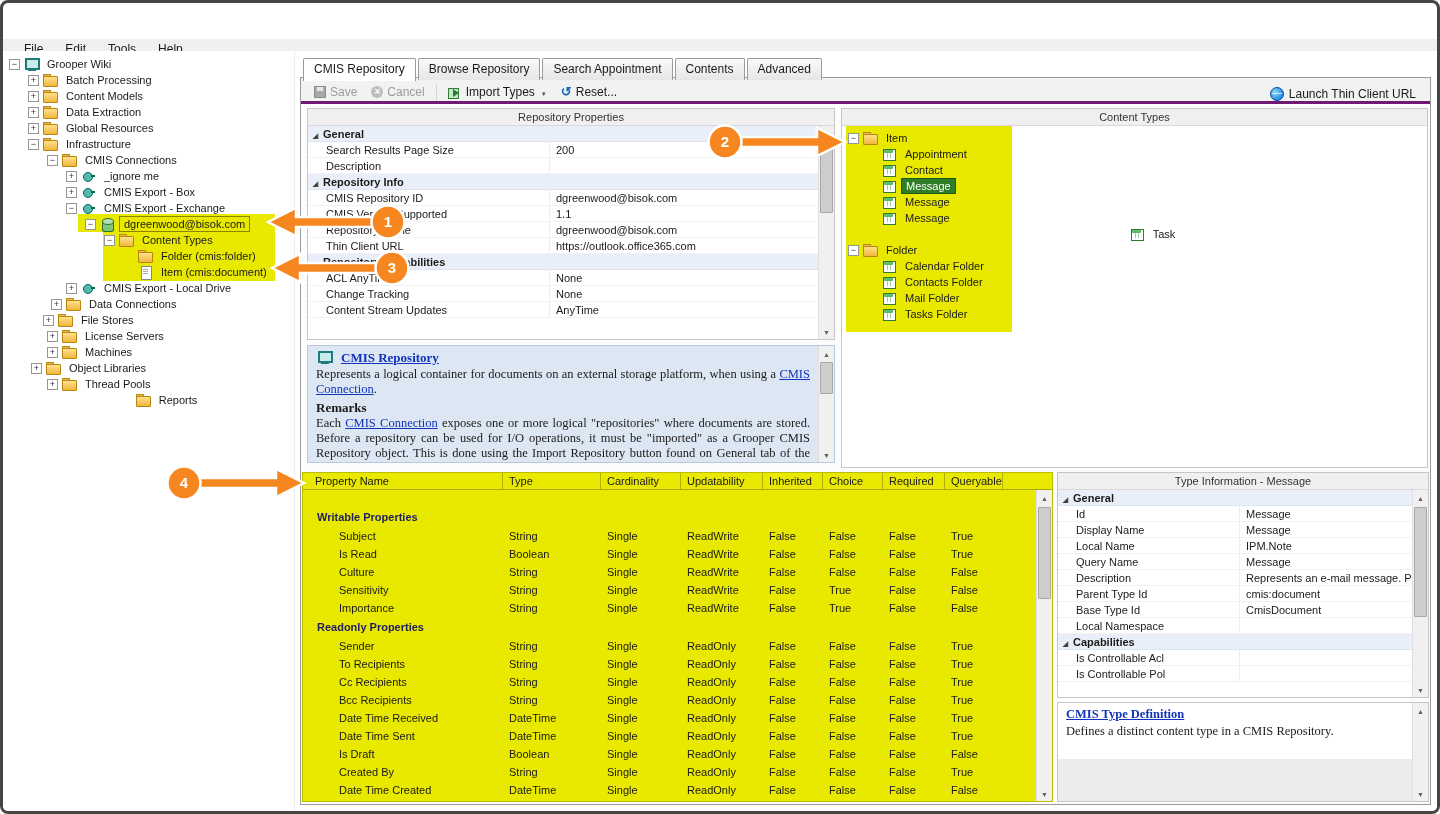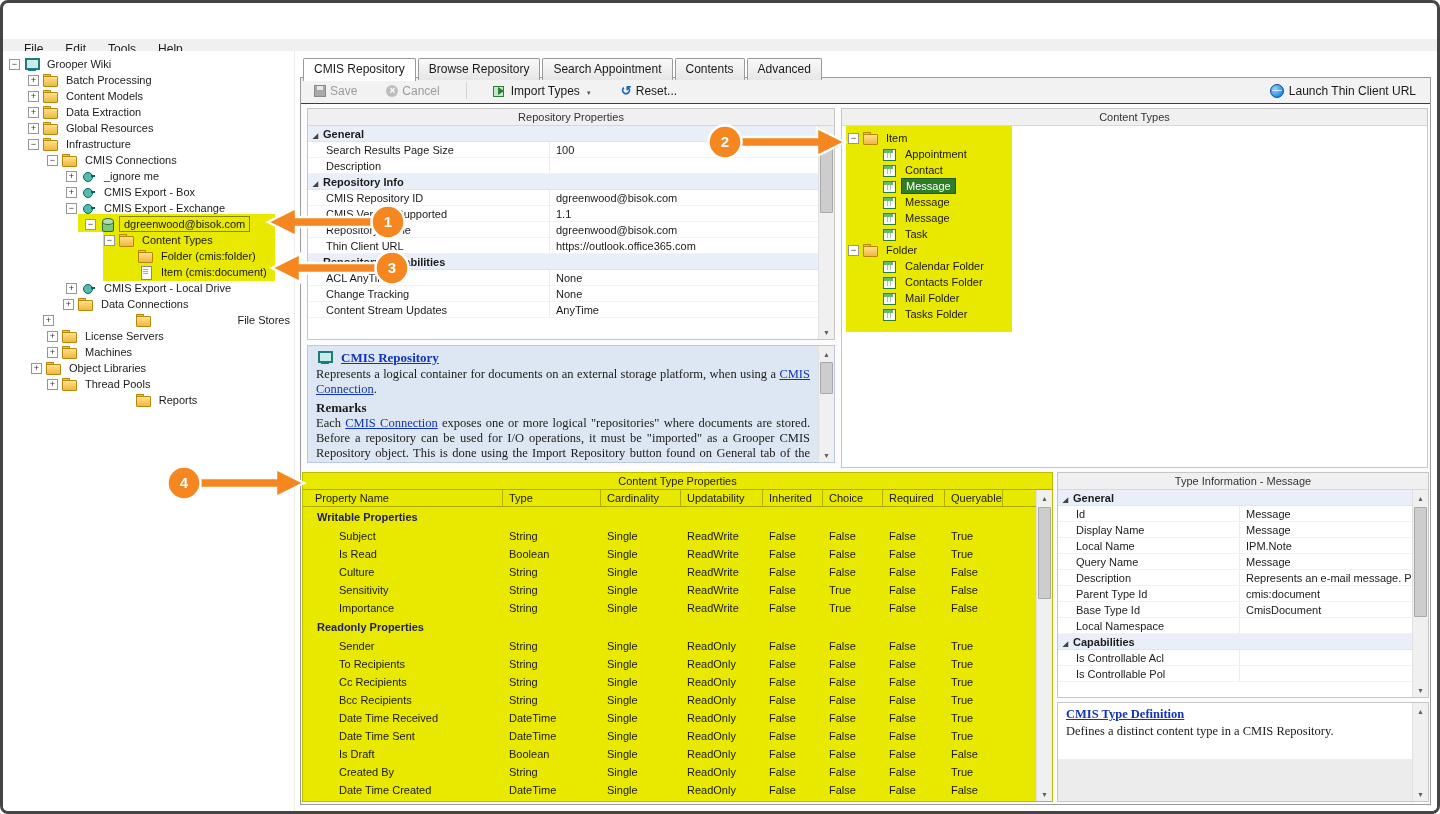--- a/index.html
+++ b/index.html
@@ -74,21 +74,21 @@
   .exp.noexp{visibility:hidden;}
   .tlabel{padding:1px 4px;font-size:11px;}
   .tlabel.sel{border:1px solid #8a8400;}
   .tlabel.ctsel{background:#2f7d26;color:#fff;border:1px solid #1d5a16;}
 
   .main{flex:1;position:relative;background:#fff;}
   .tabstrip{position:absolute;top:7px;left:8px;display:flex;z-index:2;}
   .tab{padding:3px 10px 4px;font-size:12px;border:1px solid #9a9a9a;border-bottom:none;background:linear-gradient(#f9f9f9,#e6e6e6);margin-right:2px;border-radius:2px 2px 0 0;cursor:default;}
   .tab.active{background:#fff;position:relative;margin-bottom:-1px;padding-bottom:5px;}
   .tabpage{position:absolute;top:26px;left:5px;right:6px;bottom:6px;border:1px solid #9a9a9a;background:#fcfcfc;}
-  .subtoolbar{position:absolute;top:0;left:0;right:0;height:26px;background:#f2f2f2;border-bottom:1px solid #701a75;display:flex;align-items:center;padding:0 6px;gap:15px;}
+  .subtoolbar{position:absolute;top:0;left:0;right:0;height:26px;background:#f2f2f2;border-bottom:3px solid #701a75;display:flex;align-items:flex-end;padding:0 6px;gap:0;}
 
   .panel{position:absolute;border:1px solid #c6c6c6;background:#fff;overflow:hidden;}
   .panel-header{height:17px;line-height:16px;text-align:center;font-size:11px;background:#f0f0f0;border-bottom:1px solid #d8d8d8;color:#333;}
   #repo-props{left:6px;top:30px;width:528px;height:232px;}
   #desc-panel{left:6px;top:267px;width:528px;height:118px;background:#dde7f3;border:1px solid #b9c8dc;position:absolute;overflow:hidden;}
   #content-types{left:540px;top:30px;right:2px;height:360px;}
   #ctp{left:1px;top:394px;width:751px;bottom:2px;background:#e9e900;border:1px solid #bdbd00;}
   #type-info{left:756px;top:394px;right:1px;height:226px;}
   #type-help{position:absolute;left:756px;top:624px;right:1px;bottom:2px;border:1px solid #c6c6c6;background:#ececec;overflow:hidden;}
 
@@ -261,26 +261,26 @@
           <div class="trow" style="padding-left: 120px;">
             <span class="exp noexp"></span>
             <span class="tico ico-doc"></span>
             <span class="tlabel">Item (cmis:document)</span>
           </div>
           <div class="trow" style="padding-left: 63px;">
             <span class="exp plus"></span>
             <span class="tico ico-plug"></span>
             <span class="tlabel">CMIS Export - Local Drive</span>
           </div>
-          <div class="trow" style="padding-left: 60px;">
+          <div class="trow" style="padding-left: 48px;">
             <span class="exp plus"></span>
             <span class="tico ico-folder"></span>
             <span class="tlabel">Data Connections</span>
           </div>
-          <div class="trow" style="padding-left: 40px; justify-content: space-between;">
+          <div class="trow" style="padding-left: 40px;">
             <span class="exp plus"></span>
             <span class="tico ico-folder"></span>
             <span class="tlabel">File Stores</span>
           </div>
           <div class="trow" style="padding-left: 44px;">
             <span class="exp plus"></span>
             <span class="tico ico-folder"></span>
             <span class="tlabel">License Servers</span>
           </div>
           <div class="trow" style="padding-left: 44px;">
@@ -343,21 +343,21 @@
 
         <div class="panel rp" id="repo-props">
           <div class="panel-header">Repository Properties</div>
           <div class="pgrid rp">
               <div class="pgcat">
                 <span class="pgtri"></span>
                 <span class="pgcatl">General</span>
               </div>
               <div class="pgrow">
                 <span class="pglabel">Search Results Page Size</span>
-                <span class="pgvalue">100</span>
+                <span class="pgvalue">200</span>
               </div>
               <div class="pgrow">
                 <span class="pglabel">Description</span>
                 <span class="pgvalue"></span>
               </div>
               <div class="pgcat">
                 <span class="pgtri"></span>
                 <span class="pgcatl">Repository Info</span>
               </div>
               <div class="pgrow">
@@ -444,21 +444,21 @@
               <div class="trow" style="padding-left: 23px;">
                 <span class="exp noexp"></span>
                 <span class="tico ico-grid"></span>
                 <span class="tlabel">Message</span>
               </div>
               <div class="trow" style="padding-left: 23px;">
                 <span class="exp noexp"></span>
                 <span class="tico ico-grid"></span>
                 <span class="tlabel">Message</span>
               </div>
-              <div class="trow" style="padding-left: 23px;">
+              <div class="trow" style="padding-left: 23px; justify-content: center;">
                 <span class="exp noexp"></span>
                 <span class="tico ico-grid"></span>
                 <span class="tlabel">Task</span>
               </div>
               <div class="trow" style="padding-left: 4px;">
                 <span class="exp minus"></span>
                 <span class="tico ico-folder"></span>
                 <span class="tlabel">Folder</span>
               </div>
               <div class="trow" style="padding-left: 23px;">
@@ -478,21 +478,20 @@
               </div>
               <div class="trow" style="padding-left: 23px;">
                 <span class="exp noexp"></span>
                 <span class="tico ico-grid"></span>
                 <span class="tlabel">Tasks Folder</span>
               </div>
             </div>
         </div>
 
         <div class="panel" id="ctp">
-          <div class="panel-header">Content Type Properties</div>
           <div class="ctp-head">
               <div class="ctpc h c0">Property Name</div>
               <div class="ctpc h c1">Type</div>
               <div class="ctpc h c2">Cardinality</div>
               <div class="ctpc h c3">Updatability</div>
               <div class="ctpc h c4">Inherited</div>
               <div class="ctpc h c5">Choice</div>
               <div class="ctpc h c6">Required</div>
               <div class="ctpc h c7">Queryable</div>
             </div>

